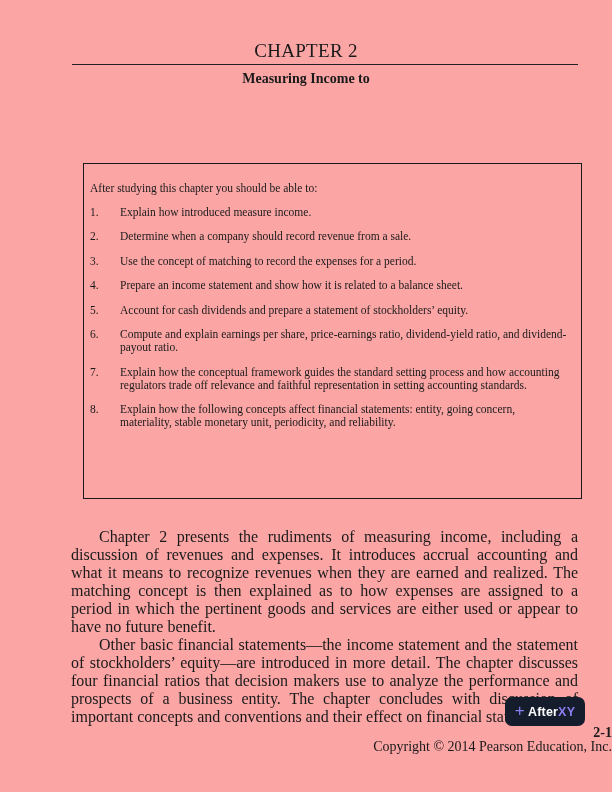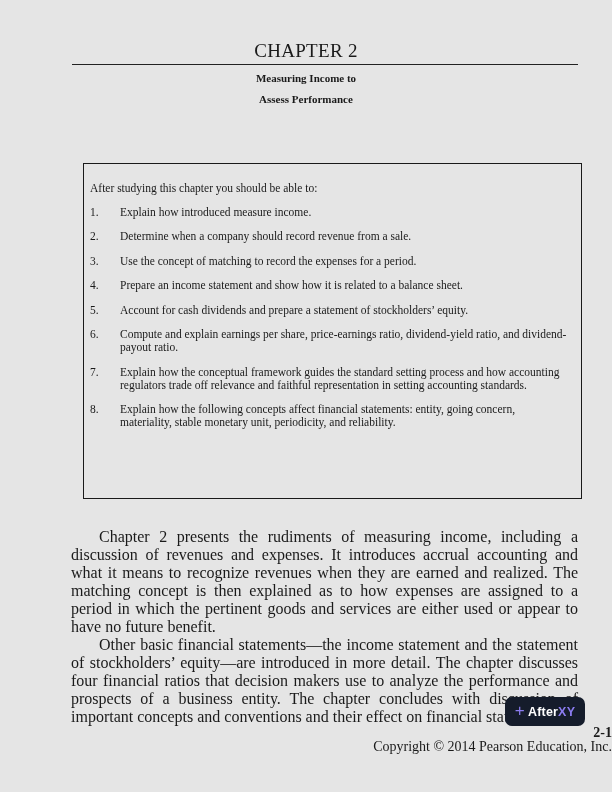--- a/index.html
+++ b/index.html
@@ -1,31 +1,31 @@
 <!DOCTYPE html>
 <html><head>
 <meta charset="utf-8">
 <style>
   html, body { margin: 0; padding: 0; background: #888; }
   .page {
     position: relative;
     width: 612px;
     height: 792px;
     margin: 0 auto;
-    background: #e5e5e5;
+    background: #fca5a5;
     font-family: "Liberation Serif", serif;
     color: #1a1a1a;
     overflow: hidden;
   }
 
   
   .header { position: absolute; top: 40px; left: 0; width: 100%; text-align: center; }
   .chapter-title { font-size: 19px; line-height: 22px; letter-spacing: 0.3px; }
   .title-rule { border: none; border-top: 1.6px solid #222; width: 506px; margin: 2px 34px 3px 72px; }
-  .subtitle { font-size: 11px; font-weight: bold; line-height: 21px; }
+  .subtitle { font-size: 14px; font-weight: bold; line-height: 21px; }
 
   
   .objectives-box {
     position: absolute;
     left: 83px;
     top: 163px;
     width: 499px;
     height: 336px;
     border: 1.6px solid #1a1a1a;
     box-sizing: border-box;
@@ -89,21 +89,20 @@
 </style>
 </head>
 <body>
 
 <div class="page">
 
   <div class="header">
     <div class="chapter-title">CHAPTER 2</div>
     <hr class="title-rule">
     <div class="subtitle">Measuring Income to</div>
-    <div class="subtitle">Assess Performance</div>
   </div>
 
   <div class="objectives-box">
     <div class="objectives-intro">After studying this chapter you should be able to:</div>
 
     <div class="obj-item">
       <span class="obj-num">1.</span>
       <span class="obj-text">Explain how introduced measure income.</span>
     </div>
     <div class="obj-item">

